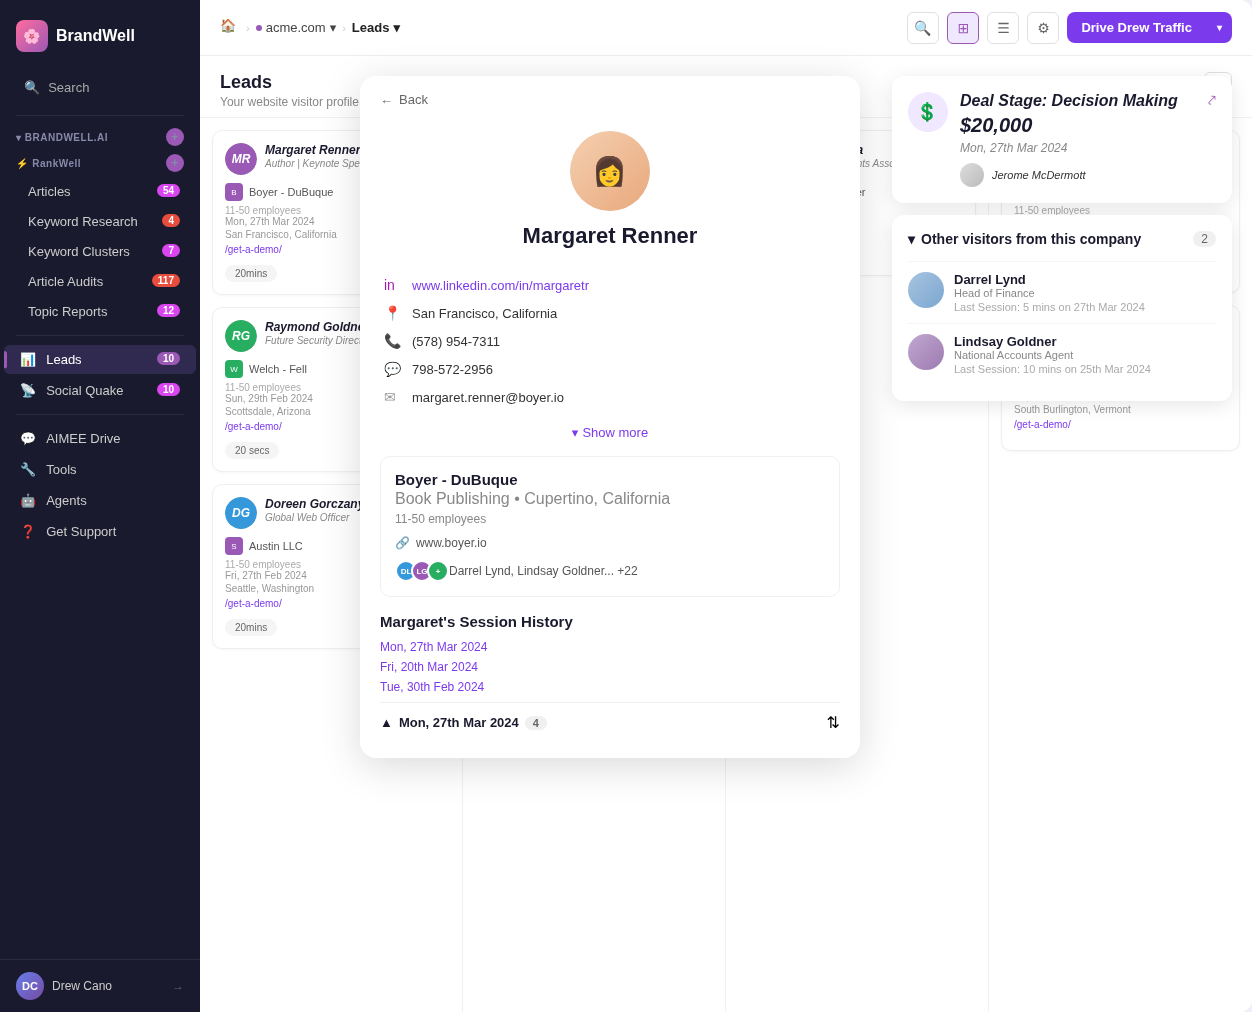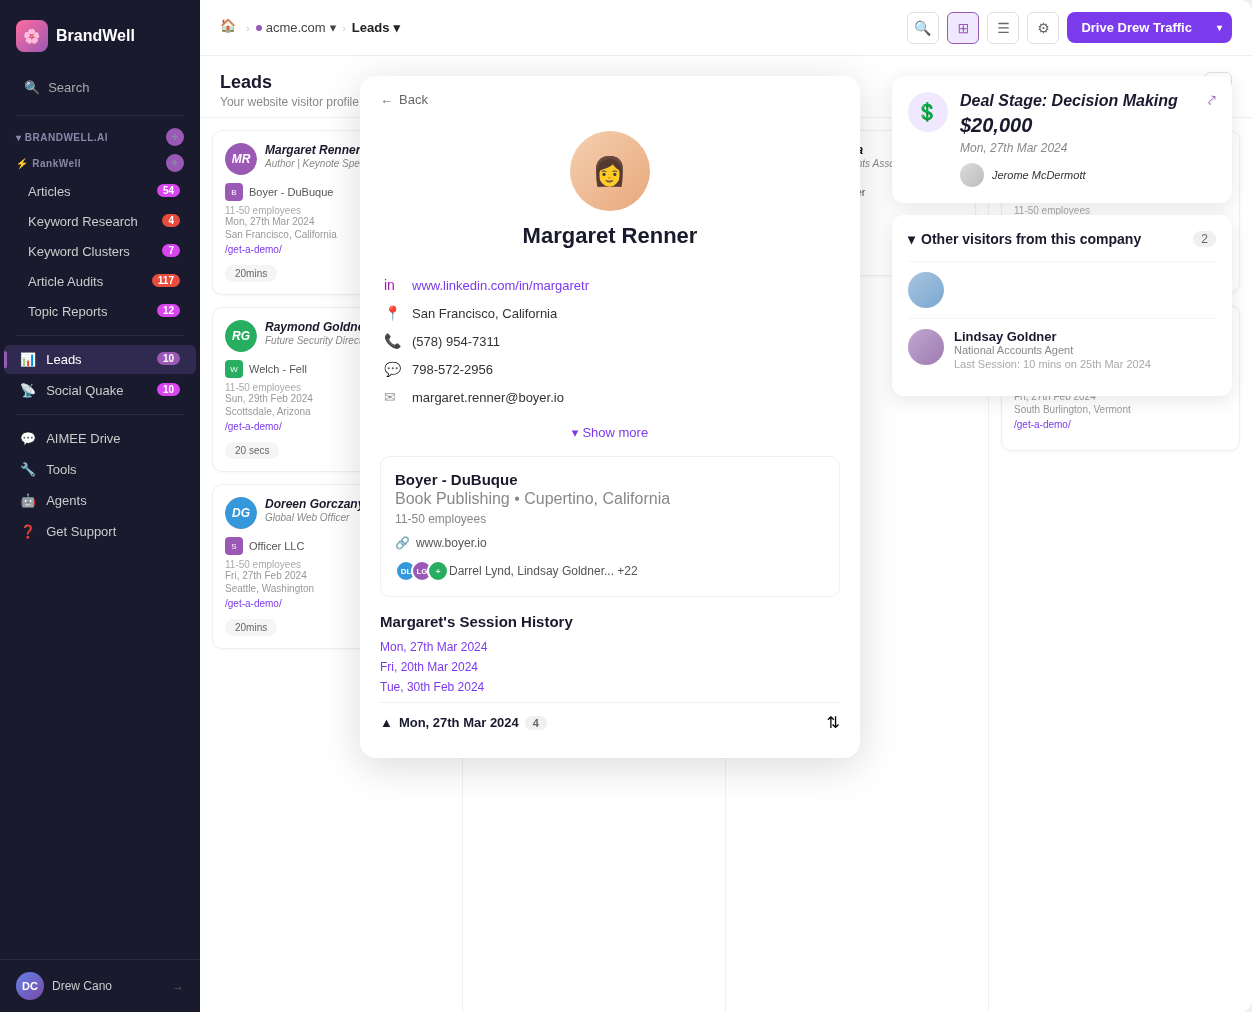--- a/index.html
+++ b/index.html
@@ -926,21 +926,21 @@
                 <div class="lead-avatar-placeholder bg-blue" style="border-radius:50%;">DG</div>
               </div>
               <div class="lead-info">
                 <div class="lead-name">Doreen Gorczany</div>
                 <div class="lead-title-text">Global Web Officer</div>
               </div>
               <span class="lead-more-btn">⋯</span>
             </div>
             <div class="company-row">
               <div class="company-icon bg-purple" style="color:#fff; font-size:8px;">S</div>
-              <span class="company-name">Officer LLC</span>
+              <span class="company-name">Austin LLC</span>
             </div>
             <div class="company-size">11-50 employees</div>
             <div class="lead-date">Fri, 27th Feb 2024</div>
             <div class="lead-location">Seattle, Washington</div>
             <a class="lead-link">/get-a-demo/</a>
             <span class="lead-time-badge">20mins</span>
           </div>
         </div>
 
         <div class="lead-col">
@@ -1140,20 +1140,25 @@
           <div class="visitors-header">
             <div class="visitors-title">
               <span>▾</span>
               <span>Other visitors from this company</span>
             </div>
             <span class="visitors-count">2</span>
           </div>
 
           <div class="visitor-item">
             <div class="visitor-avatar" style="background:linear-gradient(135deg,#a8c4e0,#7ba7d0);"></div>
+            <div>
+              <div class="visitor-name">Darrel Lynd</div>
+              <div class="visitor-role">Head of Finance</div>
+              <div class="visitor-session">Last Session: 5 mins on 27th Mar 2024</div>
+            </div>
           </div>
 
           <div class="visitor-item">
             <div class="visitor-avatar" style="background:linear-gradient(135deg,#c0a8d0,#9d7ab0);"></div>
             <div>
               <div class="visitor-name">Lindsay Goldner</div>
               <div class="visitor-role">National Accounts Agent</div>
               <div class="visitor-session">Last Session: 10 mins on 25th Mar 2024</div>
             </div>
           </div>

